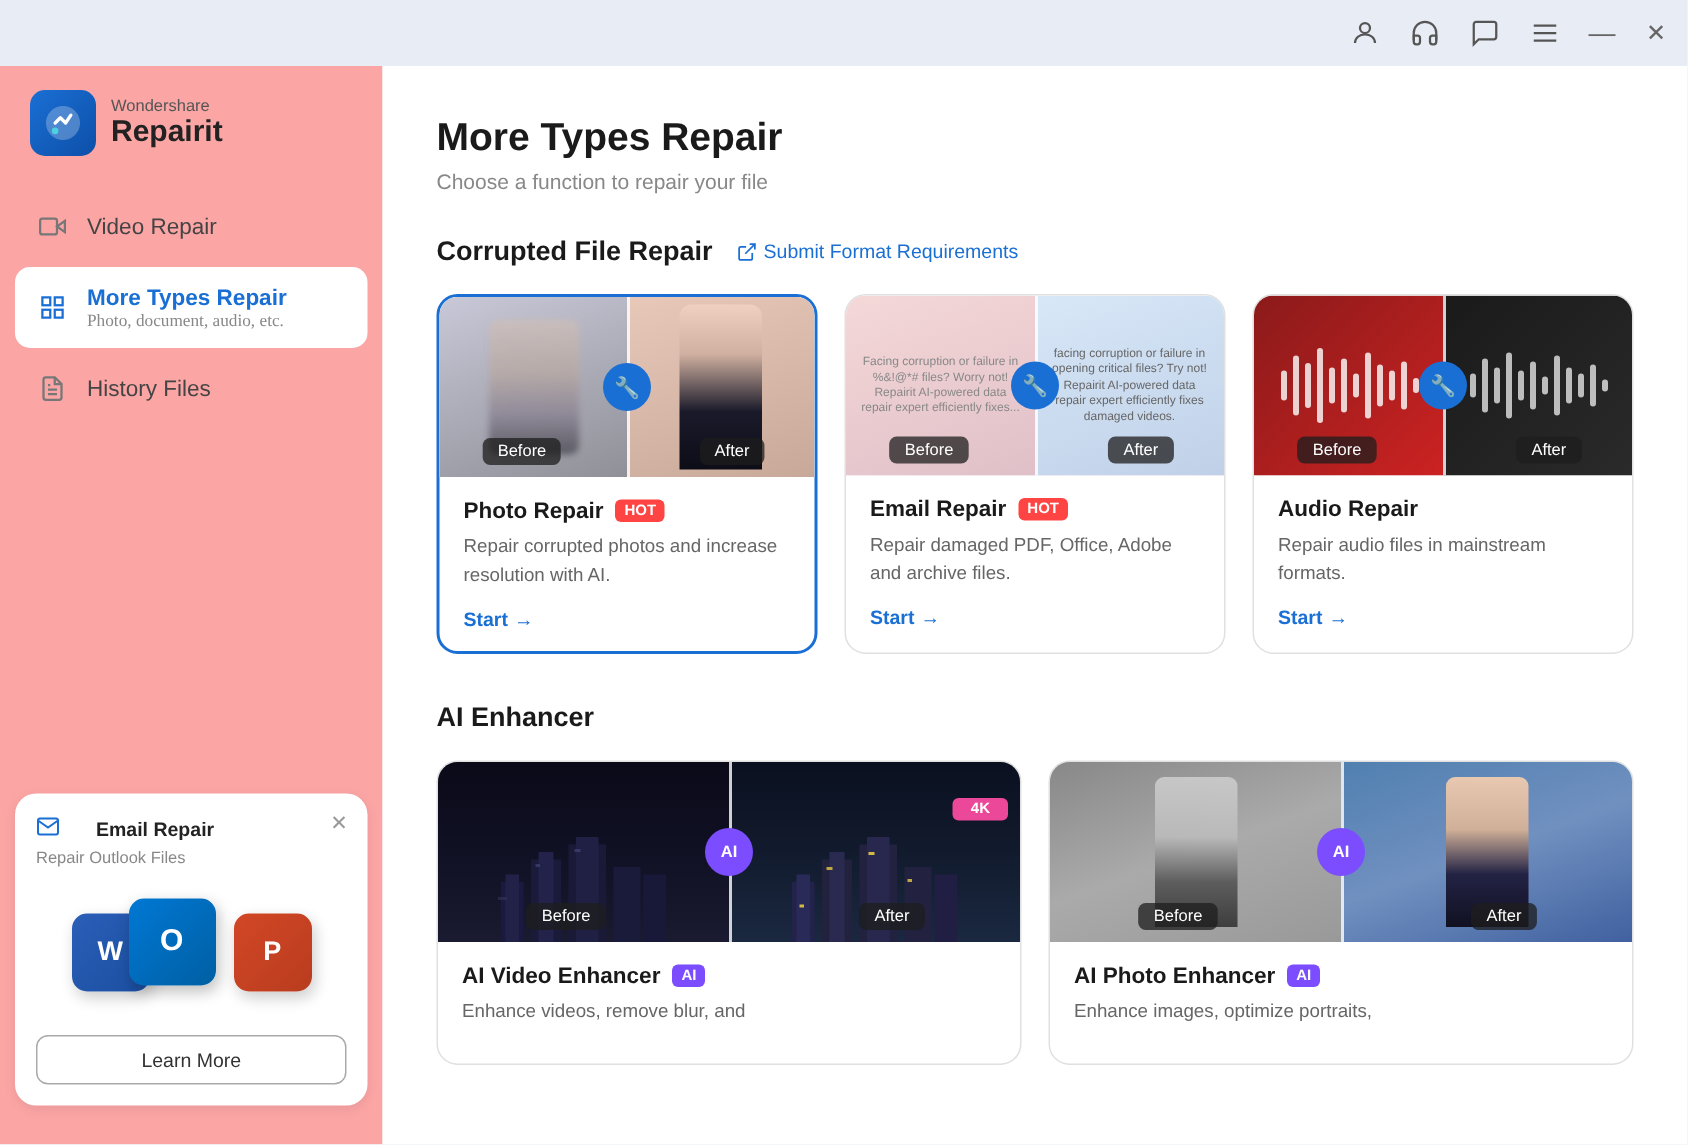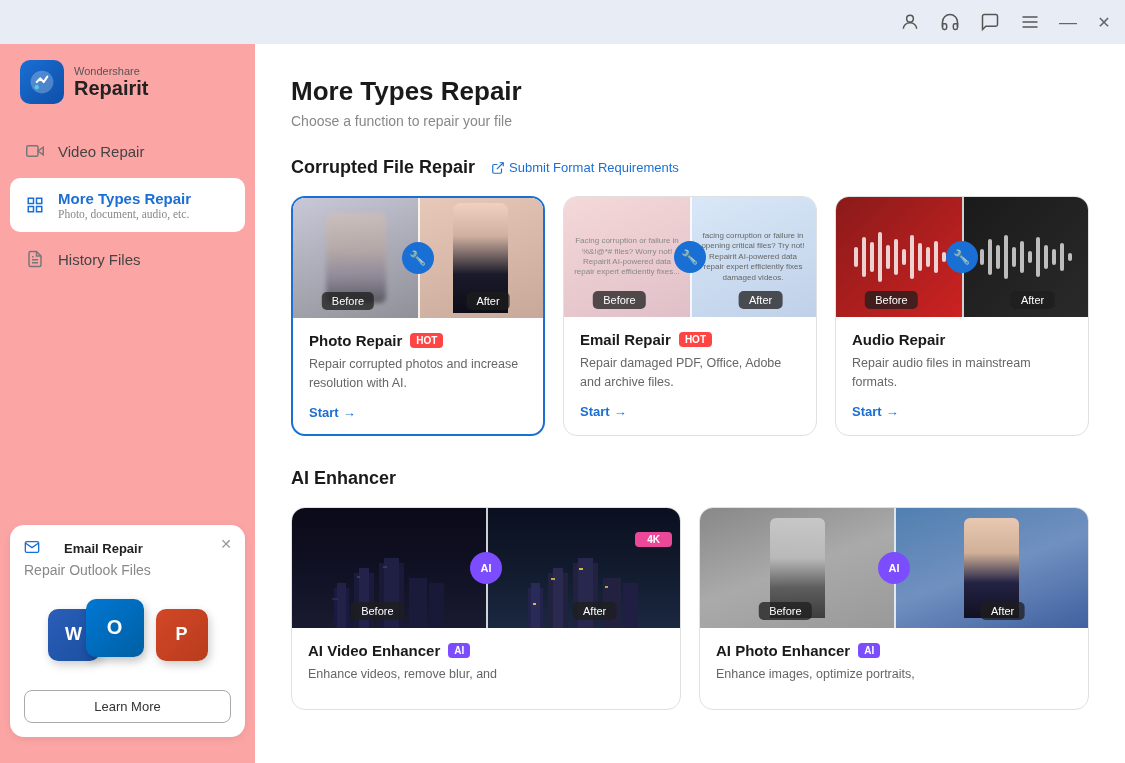--- a/index.html
+++ b/index.html
@@ -28,21 +28,21 @@
     .nav-item-icon { width: 22px; height: 22px; display: flex; align-items: center; justify-content: center; flex-shrink: 0; }
     .nav-item-sub { font-size: 11.5px; color: #888; font-weight: 400; margin-top: 1px; font-family: Liberation Serif, serif; }
     .nav-item-text-block { display: flex; flex-direction: column; }
 
     
     .email-card { margin: 10px; background: white; border-radius: 14px; padding: 14px; position: relative; box-shadow: 0 2px 8px rgba(0,0,0,0.08); }
     .email-card-close { position: absolute; top: 10px; right: 10px; width: 18px; height: 18px; display: flex; align-items: center; justify-content: center; color: #999; cursor: pointer; font-size: 14px; }
     .email-card-header { display: flex; align-items: center; gap: 24px; margin-bottom: 4px; }
     .email-card-icon { color: #1a6fd4; font-size: 14px; }
     .email-card-title { font-size: 13px; font-weight: 600; color: #222; }
-    .email-card-subtitle { font-size: 14px; color: #888; margin-bottom: 10px; }
+    .email-card-subtitle { font-size: 11px; color: #888; margin-bottom: 10px; }
     .email-card-image { height: 90px; display: flex; align-items: center; justify-content: center; margin-bottom: 12px; position: relative; }
     .email-learn-btn { width: 100%; padding: 8px; border: 1.5px solid #aaa; border-radius: 8px; background: white; font-size: 13px; font-weight: 500; color: #333; cursor: pointer; }
 
     
     .main-content { flex: 1; background: white; border-radius: 0; overflow-y: auto; padding: 32px 36px; }
 
     .page-title { font-size: 26px; font-weight: 700; color: #1a1a1a; margin-bottom: 6px; }
     .page-subtitle { font-size: 14px; color: #888; margin-bottom: 28px; }
 
     .section-header { display: flex; align-items: center; gap: 16px; margin-bottom: 18px; }

